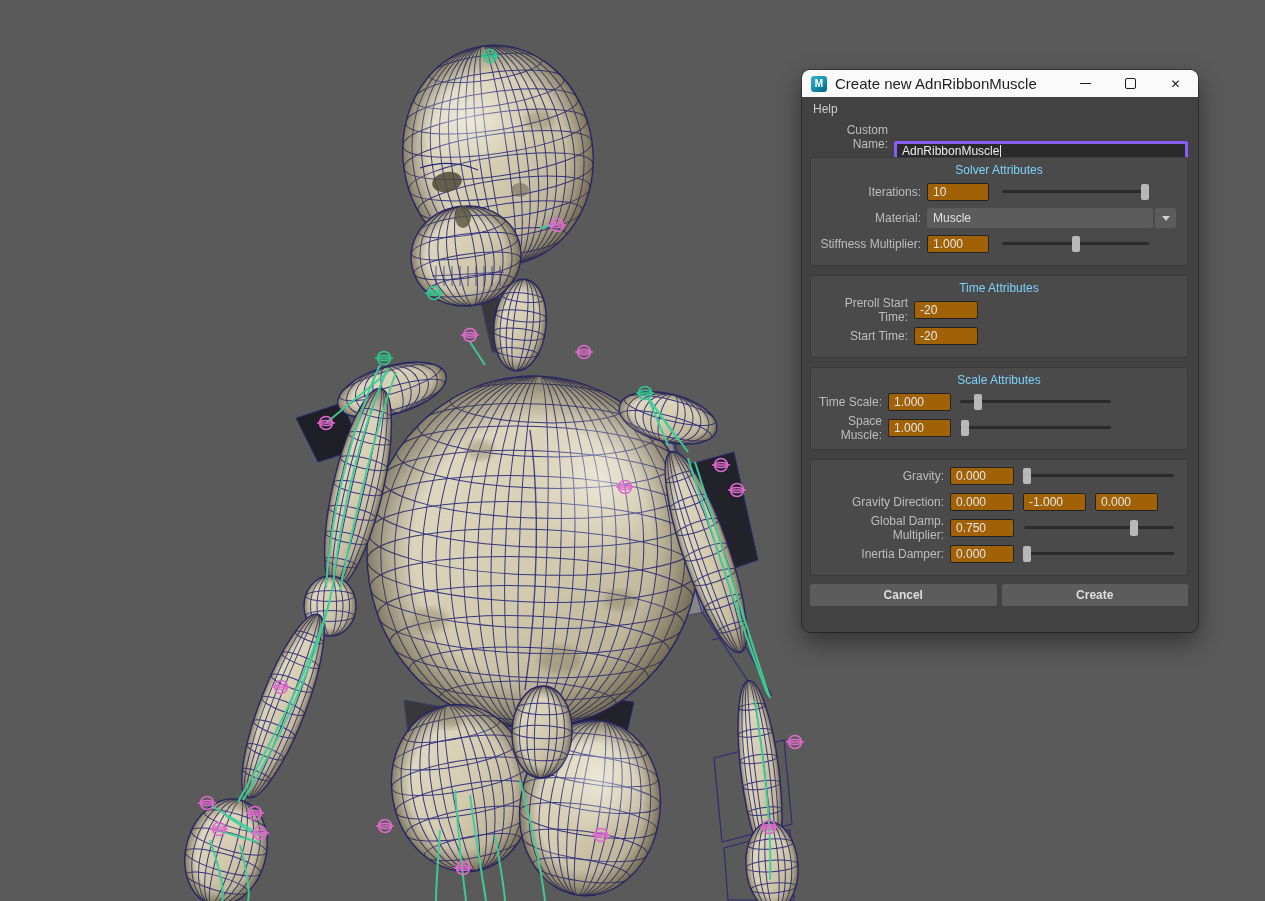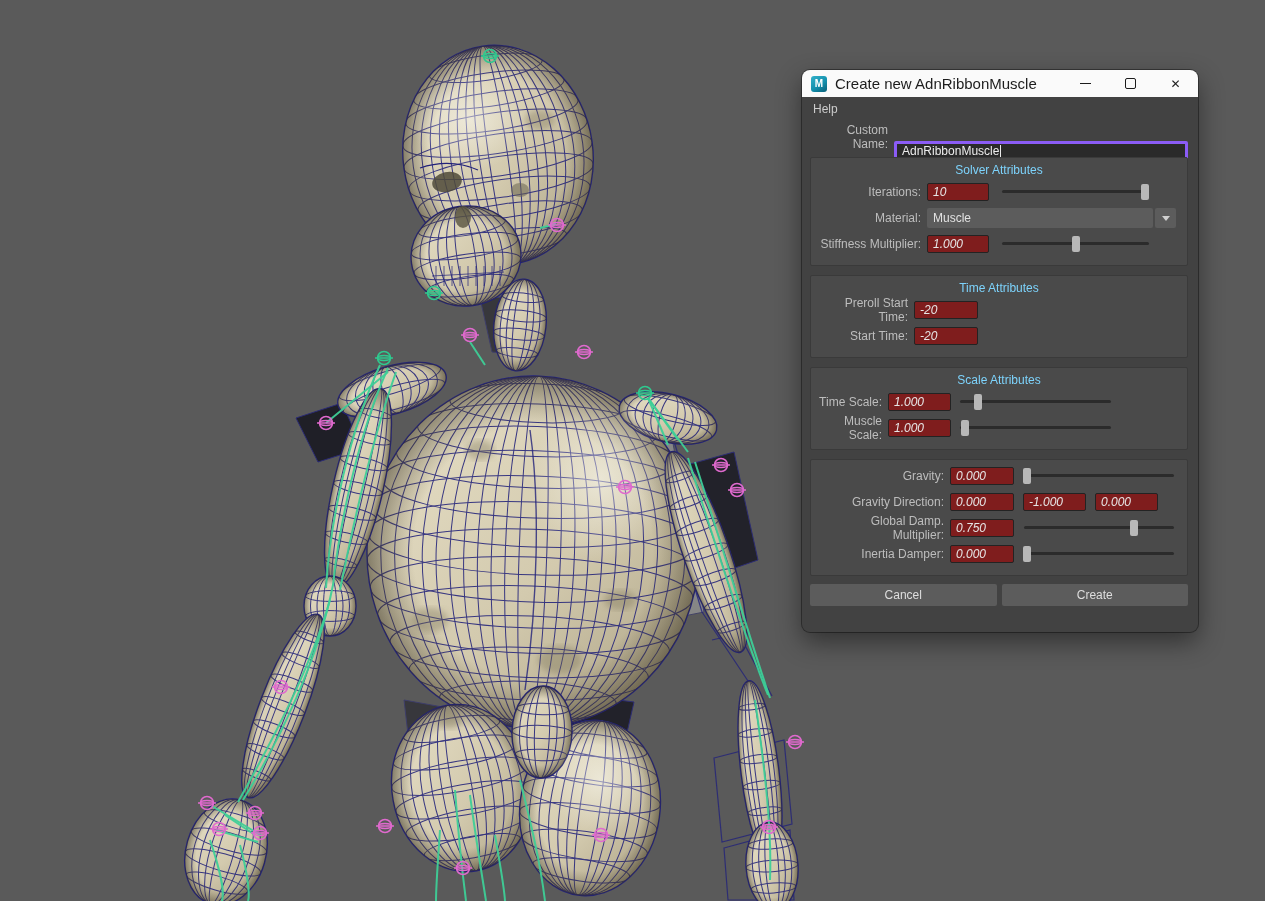--- a/index.html
+++ b/index.html
@@ -45,36 +45,36 @@
 
   .group{
     margin:9px 10px 0 8px;background:#4a4a4a;border:1px solid #3a3a3a;border-radius:2px;
     padding:3px 8px 8px 6px;
   }
   .group-title{color:#7dd3fc;padding:2px 0 2px 2px;text-align:center;}
   .row{display:flex;align-items:center;height:26px;}
   .lbl{color:#bdbdbd;text-align:right;padding-right:6px;box-sizing:border-box;}
   .g-solver .lbl{width:110px}.g-time .lbl{width:97px}.g-scale .lbl{width:71px}.g-dyn .lbl{width:133px}
   .field{
-    height:18px;background:#7f1d1d;border:1px solid #232323;border-radius:2px;
-    color:#e6e6e6;display:flex;align-items:center;padding:6px 5px;box-sizing:border-box;font-style:italic;
+    height:18px;background:#a16207;border:1px solid #232323;border-radius:2px;
+    color:#e6e6e6;display:flex;align-items:center;padding:6px 5px;box-sizing:border-box;
   }
   .w62{width:62px}.w63{width:63px}.w64{width:64px}
   .slider{position:relative;height:16px;}
   .s-solver{width:147px;margin-left:13px}
   .s-scale{width:151px;margin-left:9px}
   .s-dyn{width:150px;margin-left:10px}
   .track{position:absolute;left:0;right:0;top:6px;height:3px;background:#2b2b2b;border-radius:1.5px;}
   .handle{position:absolute;top:0;width:8px;height:16px;background:#b8b8b8;border-radius:2px;}
   .dropdown{width:249px;height:20px;display:flex;}
   .dd-main{flex:1;background:#5c5c5c;border-radius:2px;display:flex;align-items:center;padding:0 6px;color:#e2e2e2;}
   .dd-btn{width:21px;margin-left:2px;background:#5c5c5c;border-radius:2px;display:flex;align-items:center;justify-content:center;}
   .dd-arrow{width:0;height:0;border-left:4px solid transparent;border-right:4px solid transparent;border-top:5px solid #cfcfcf;}
   .gap9{width:9px}
-  .btn-row{display:flex;gap:5px;margin:8px 10px 0 8px;}
+  .btn-row{display:flex;gap:5px;margin:8px 10px 0 8px;font-weight:bold;}
   .btn{flex:1;height:22px;background:#5c5c5c;border-radius:2px;display:flex;align-items:center;justify-content:center;color:#dedede;}
 </style>
 </head>
 <body>
 
 <svg id="scene" width="1265" height="901" viewBox="0 0 1265 901">
   <defs>
     <linearGradient id="bone" x1="0" y1="0" x2="1" y2="1">
       <stop offset="0" stop-color="#e9e2ca"></stop>
       <stop offset="0.55" stop-color="#d3caae"></stop>
@@ -641,21 +641,21 @@
     <div class="group-title">Scale Attributes</div>
     <div class="row">
       <div class="lbl">Time Scale:</div>
       <div class="field w63">1.000</div>
       <div class="slider s-scale">
         <div class="track"></div>
         <div class="handle" style="left: calc(12% - 4px);"></div>
       </div>
     </div>
     <div class="row">
-      <div class="lbl">Muscle Scale:</div>
+      <div class="lbl">Space Muscle:</div>
       <div class="field w63">1.000</div>
       <div class="slider s-scale">
         <div class="track"></div>
         <div class="handle" style="left: calc(3% - 4px);"></div>
       </div>
     </div>
   </div>
 
   <div class="group g-dyn">
     <div class="row">

